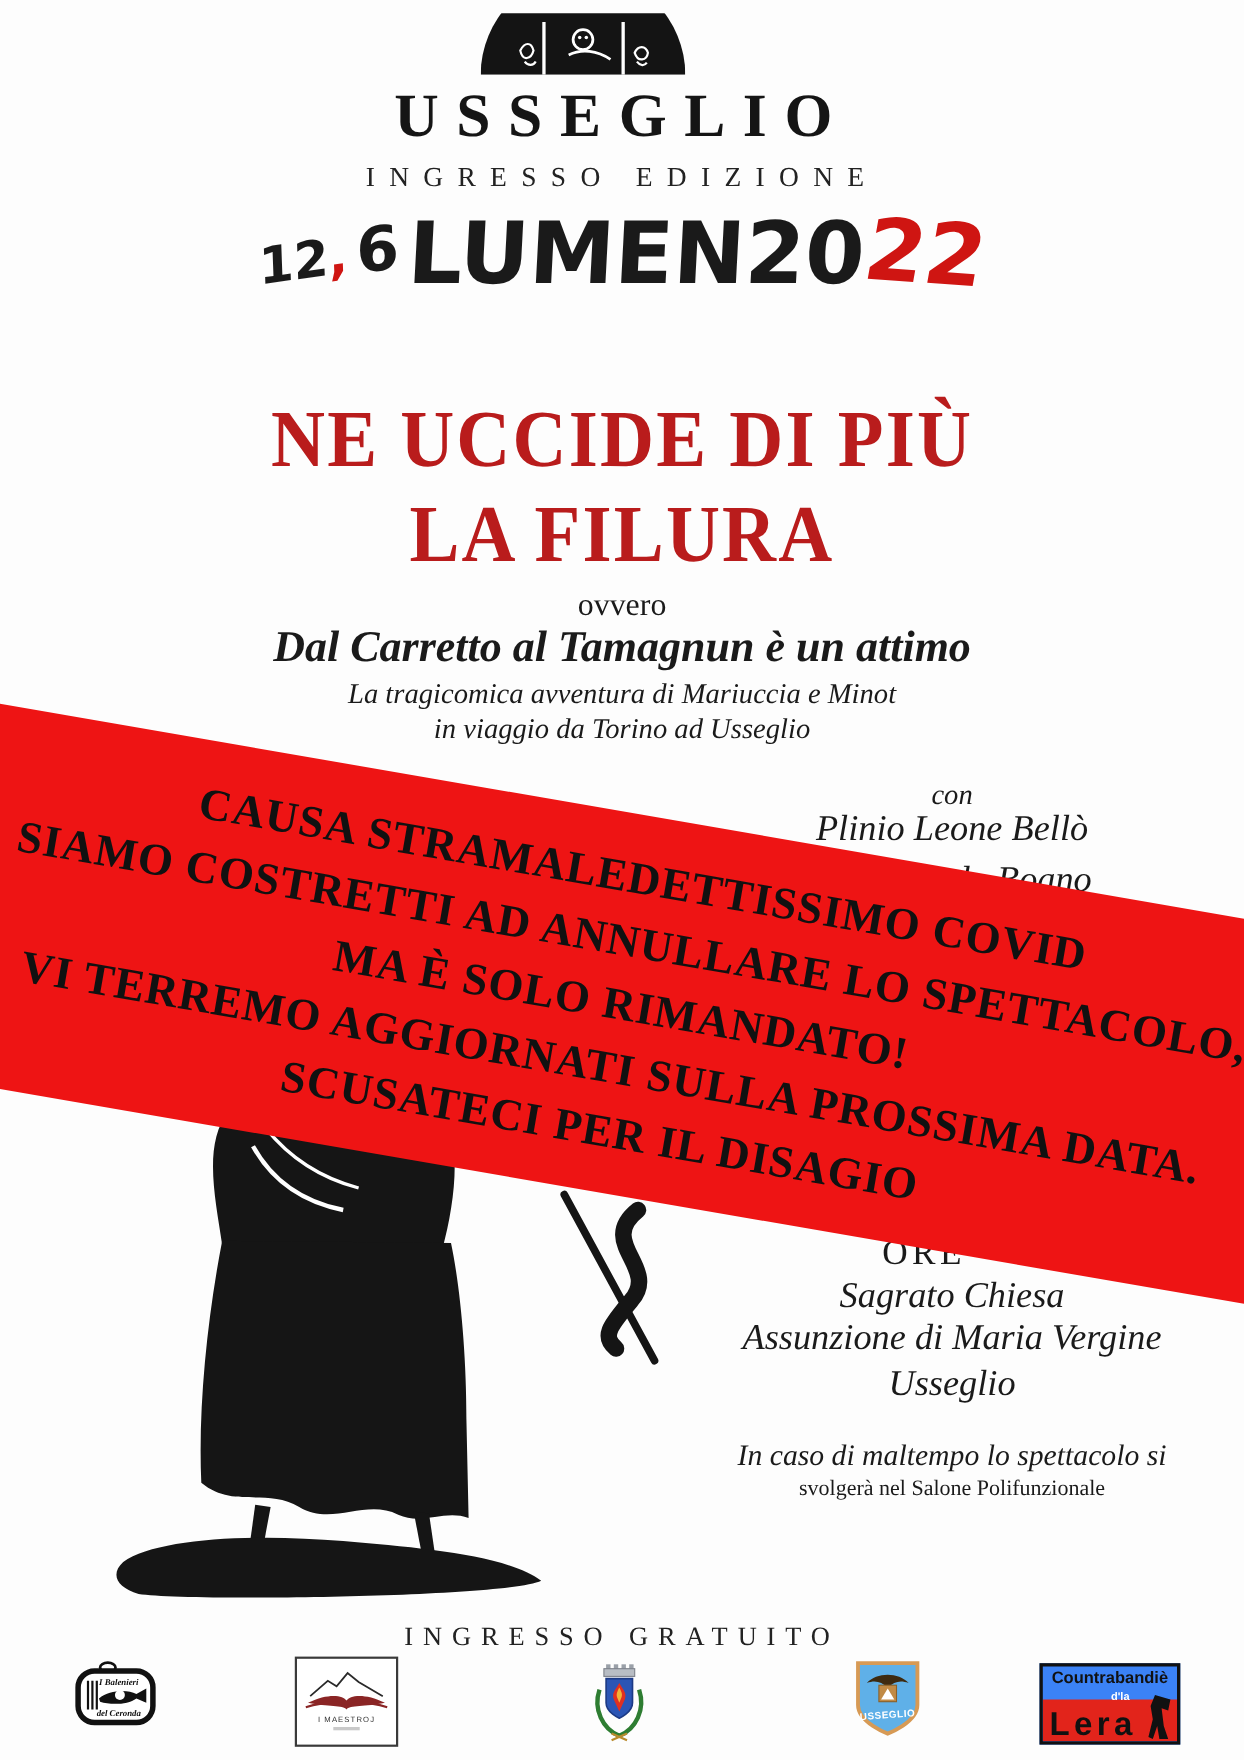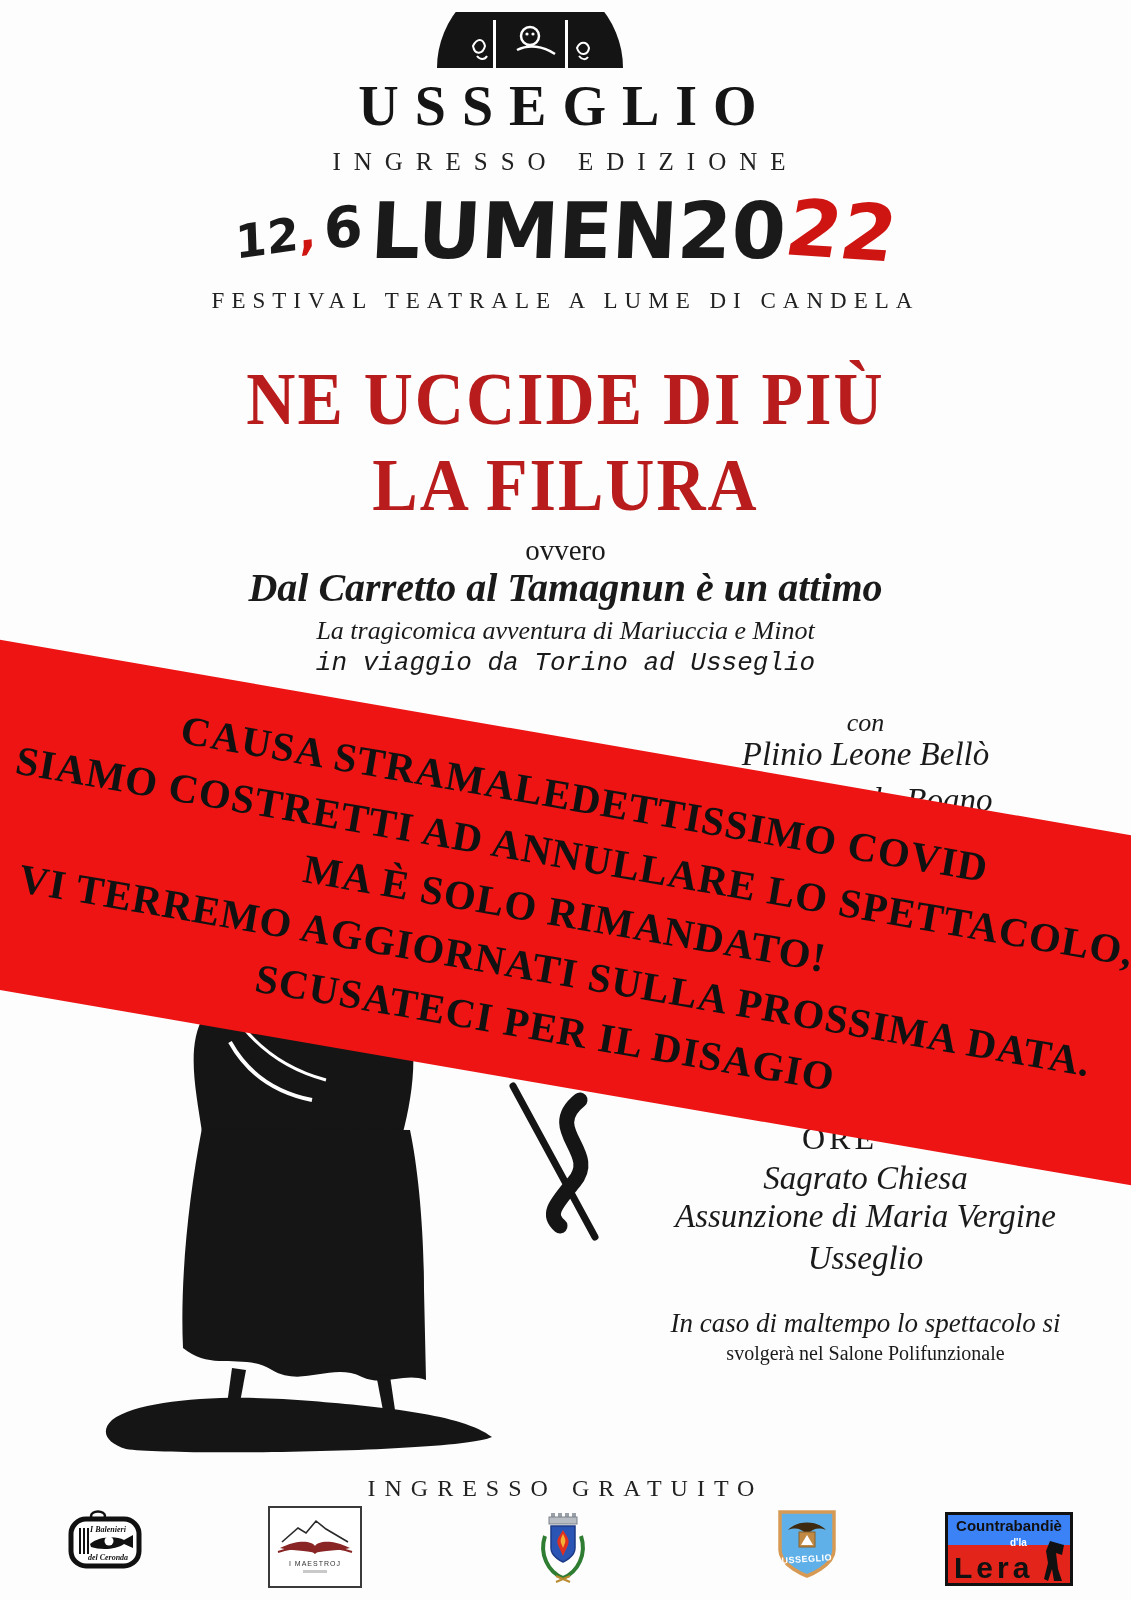--- a/index.html
+++ b/index.html
@@ -24,21 +24,21 @@
   .lumen-year{font-size:78px;color:#cf1512;transform:rotate(4deg) skewX(-6deg);line-height:1;
               margin-left:-6px;padding-top:10px;}
   .h-festival{top:288px;font-size:23px;letter-spacing:7px;color:#222;}
 
   
   .s-title1{top:360px;font-size:68px;font-weight:700;letter-spacing:2px;color:#b91c1c;transform:scaleY(1.08);}
   .s-title2{top:446px;font-size:68px;font-weight:700;letter-spacing:2px;color:#b91c1c;transform:scaleY(1.08);}
   .s-ovvero{top:534px;font-size:29px;}
   .s-sub{top:564px;font-size:40px;font-weight:700;font-style:italic;}
   .s-desc1{top:616px;font-size:26px;font-style:italic;}
-  .s-desc2{top:648px;font-size:26px;font-style:italic;font-family:Liberation Mono, monospace;}
+  .s-desc2{top:648px;font-size:26px;font-style:italic;}
   .c-con{top:708px;font-size:26px;font-style:italic;}
   .c-cast1{top:736px;font-size:33px;font-style:italic;}
   .c-cast2{top:782px;left:715px;right:0;text-align:center;font-size:33px;font-style:italic;z-index:1;}
 
   
   .banner{
     left:-285px;top:740px;width:1700px;height:345px;z-index:5;
     background:#ee1414;transform:rotate(9.8deg);
     display:flex;flex-direction:column;justify-content:center;align-items:center;
   }
@@ -100,21 +100,20 @@
   <div class="abs ctr h-title">USSEGLIO</div>
   <div class="abs ctr h-edition">INGRESSO EDIZIONE</div>
 
   <div class="abs ctr lumen-row">
     <span class="lumen-date"><span>12</span><span class="red-comma">,</span></span>
     <span class="lumen-six">6</span>
     <span class="lumen-main">LUMEN20</span>
     <span class="lumen-year">22</span>
   </div>
 
-  <div class="abs ctr h-festival">FESTIVAL TEATRALE A LUME DI CANDELA</div>
 
   <div class="abs ctr s-title1">NE UCCIDE DI PIÙ</div>
   <div class="abs ctr s-title2">LA FILURA</div>
   <div class="abs ctr s-sub">Dal Carretto al Tamagnun è un attimo</div>
   <div class="abs ctr s-ovvero">ovvero</div>
   <div class="abs ctr s-desc1">La tragicomica avventura di Mariuccia e Minot</div>
   <div class="abs ctr s-desc2">in viaggio da Torino ad Usseglio</div>
 
   <div class="abs rcol c-con">con</div>
   <div class="abs rcol c-cast1">Plinio Leone Bellò</div>

